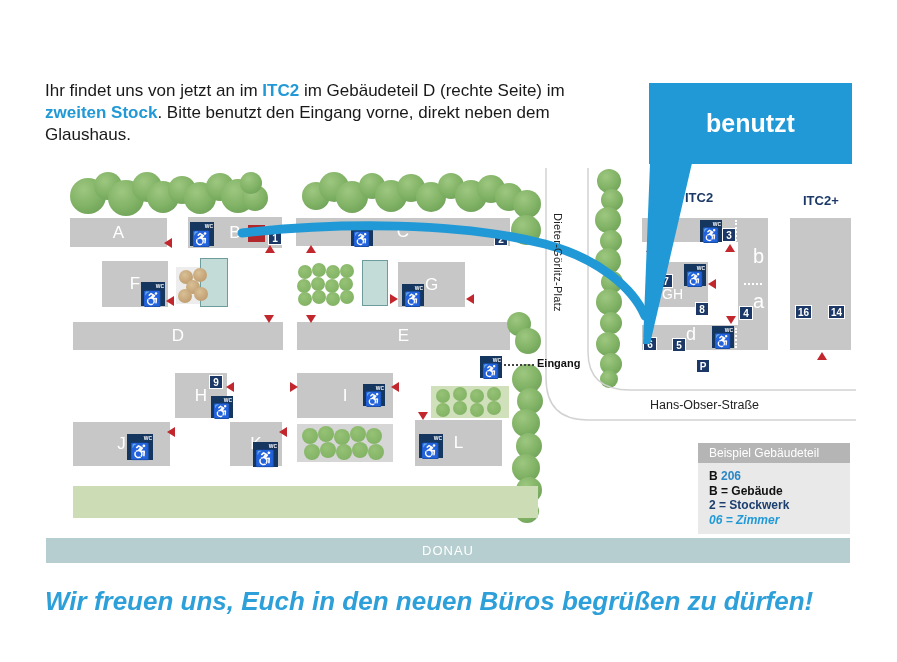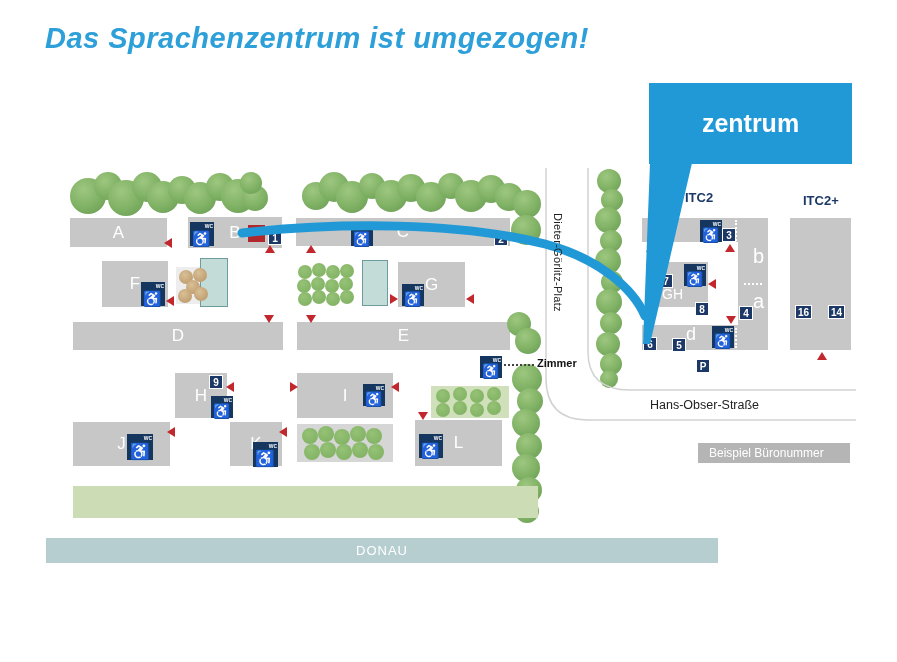--- a/index.html
+++ b/index.html
@@ -58,33 +58,36 @@
 
   .legend    { position:absolute; left:698px; top:443px; width:152px; z-index:25; }
   .legend-h  { background:#b5b5b5; color:#fff; font-size:12px; padding:3px 0 3px 11px; }
   .legend-b  { background:#e9e9e9; font-size:12px; font-weight:700; padding:6px 0 7px 11px;
                line-height:14.5px; color:#111; }
   .lg-num    { color:#2b87c6; }
   .lg-navy   { color:#1c3f6e; }
   .lg-room   { color:#2199d6; font-style:italic; }
 
   .greenstrip { position:absolute; left:73px; top:486px; width:465px; height:32px; background:#ccdcb4; }
-  .river { position:absolute; left:46px; top:538px; width:672px; height:25px; background:#b7ced0;
+  .river { position:absolute; left:46px; top:538px; width:804px; height:25px; background:#b7ced0;
            color:#fff; font-size:13px; letter-spacing:1px; display:flex; align-items:center;
            justify-content:center; z-index:25; }
   .footer { position:absolute; left:45px; top:586px; margin:0; font-size:26px;
             font-style:italic; font-weight:700; color:#2d9fd9; white-space:nowrap; }
 </style>
 </head>
 <body>
 
 <div class="page">
 
-  <h1 class="title">Das Sprachenzentrum ist umgezogen!</h1>
-
+
+  <p class="intro"><span>Ihr findet uns von jetzt an im</span>
+    <strong class="blue">ITC2</strong>
+    <span>im Gebäudeteil D (rechte Seite) im</span><br>
+    <strong class="blue">zweiten Stock</strong><span>. Bitte benutzt den Eingang vorne, direkt neben dem Glaushaus.</span></p>
 
   <div id="map">
       <div class="patch" style="left: 176px; top: 267px; width: 38px; height: 37px; background: rgb(237, 237, 237);"></div>
       <div class="patch" style="left: 297px; top: 424px; width: 96px; height: 38px; background: rgb(214, 214, 214);"></div>
       <div class="patch" style="left: 431px; top: 386px; width: 78px; height: 32px; background: rgb(207, 224, 186);"></div>
       <div class="glass" style="left: 200px; top: 258px; width: 28px; height: 49px;"></div>
       <div class="glass" style="left: 362px; top: 260px; width: 26px; height: 46px;"></div>
       <div class="bld" style="left: 70px; top: 218px; width: 97px; height: 29px;">
         <span>A</span>
       </div>
@@ -304,28 +307,35 @@
     <path d="M 588 168 L 588 352 Q 588 390 630 390 L 856 390" fill="none" stroke="#d2d2d2" stroke-width="1.5"></path>
     <path d="M 242 233 C 340 222 460 222 545 244 C 598 258 633 288 645 316" fill="none" stroke="#2199d6" stroke-width="9" stroke-linecap="round"></path>
     <polygon points="650,163 692,163 650,344 643,344" fill="#2199d6"></polygon>
   </svg>
 
   <div class="maplabel" style="left:685px; top:190px;">ITC2</div>
   <div class="maplabel" style="left:803px; top:193px;">ITC2+</div>
   <div class="street-v">Dieter-Görlitz-Platz</div>
   <div class="street-h">Hans-Obser-Straße</div>
   <div class="zu-dots"></div>
-  <div class="zufahrt">Zimmer</div>
+  <div class="zufahrt">Eingang</div>
 
   <div class="callout">
-    <div>zentrum</div>
+    <div>benutzt</div>
   </div>
 
   <div class="legend">
-    <div class="legend-h">Beispiel Büronummer</div>
+    <div class="legend-h">Beispiel Gebäudeteil</div>
+    <div class="legend-b">
+      <div><strong>B</strong> <strong class="lg-num">206</strong></div>
+      <div>B = Gebäude</div>
+      <div class="lg-navy">2 = Stockwerk</div>
+      <div class="lg-room">06 = Zimmer</div>
+    </div>
   </div>
 
   <div class="greenstrip"></div>
   <div class="river">
     <span>DONAU</span>
   </div>
 
+  <p class="footer">Wir freuen uns, Euch in den neuen Büros begrüßen zu dürfen!</p>
 </div>
 
 </body></html>

